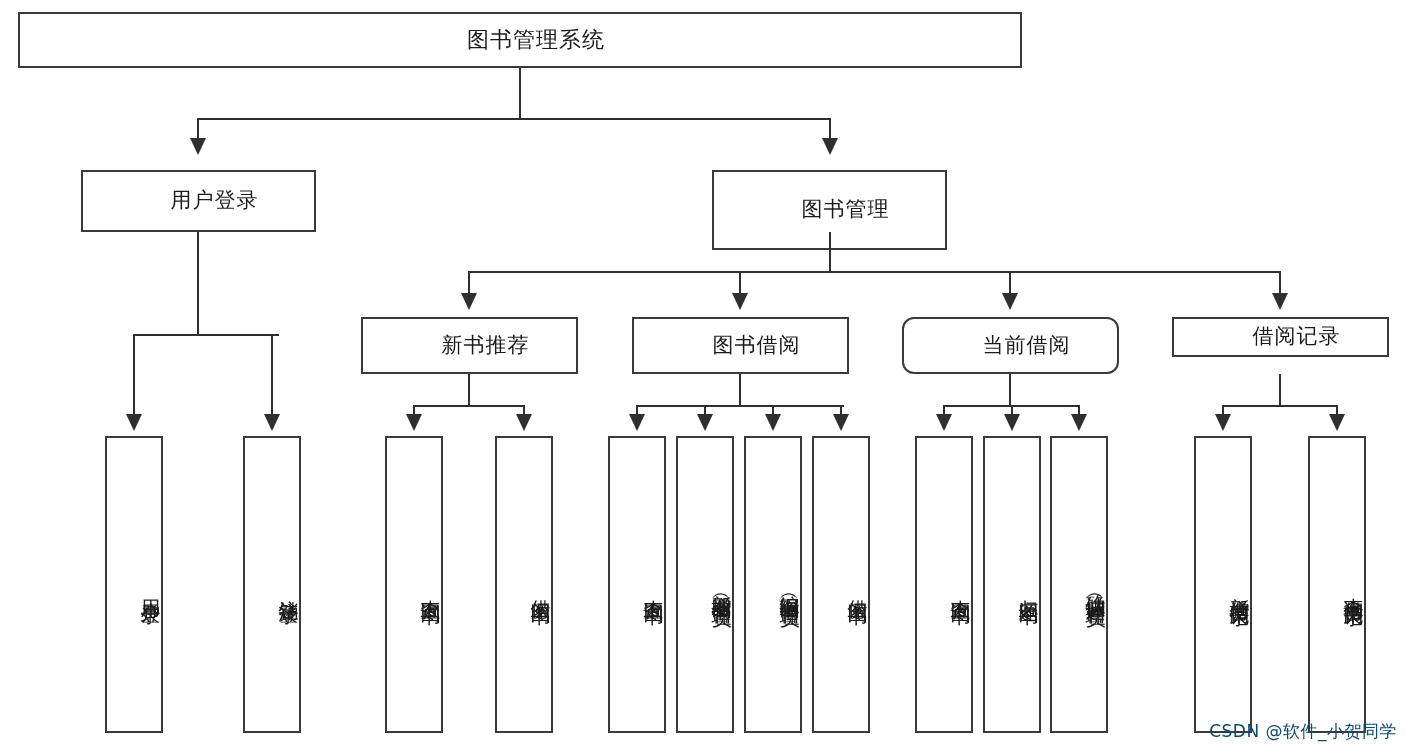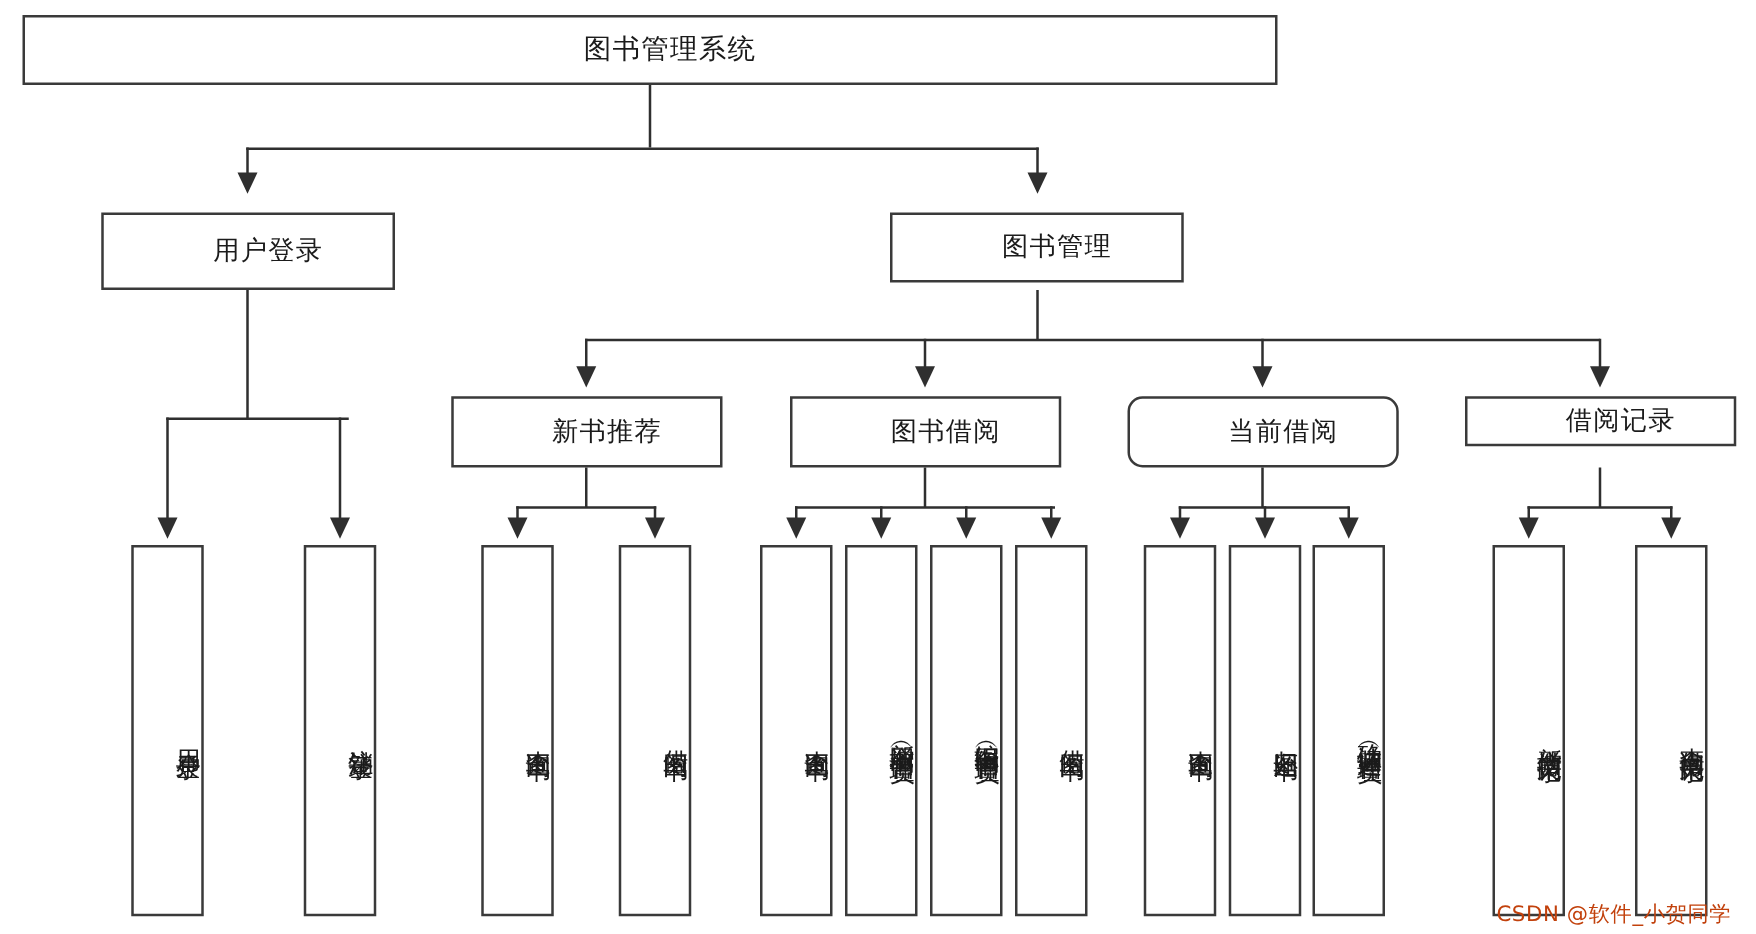--- a/index.html
+++ b/index.html
@@ -65,24 +65,24 @@
     position: absolute;
     width: 0;
     height: 0;
     border-left: 8px solid transparent;
     border-right: 8px solid transparent;
     border-top: 17px solid #2f2f2f;
   }
   
   #watermark {
     position: absolute;
-    right: 20px;
+    right: 8px;
     bottom: 4px;
     font-size: 17px;
-    color: #c2410c;
+    color: #0c4a6e;
     white-space: nowrap;
     letter-spacing: 0.5px;
   }
 </style>
 </head>
 <body>
 
 <div id="canvas">
 
   <div class="node h root" style="left:18px; top:12px; width:1004px; height:56px;">
@@ -94,21 +94,21 @@
   <div class="ln horz" style="left:197px; top:118px; width:634px; height:2px;"></div>
 
   <div class="ln vert" style="left:197px; top:118px; width:2px; height:22px;"></div>
   <div class="arrow" style="left:190px; top:138px;"></div>
   <div class="ln vert" style="left:829px; top:118px; width:2px; height:22px;"></div>
   <div class="arrow" style="left:822px; top:138px;"></div>
 
   <div class="node h" style="left:81px; top:170px; width:235px; height:62px;">
     <span>用户登录</span>
   </div>
-  <div class="node h" style="left:712px; top:170px; width:235px; height:56px;">
+  <div class="node h" style="left:712px; top:170px; width:235px; height:80px;">
     <span>图书管理</span>
   </div>
 
   <div class="ln vert" style="left:197px; top:232px; width:2px; height:103px;"></div>
   <div class="ln horz" style="left:133px; top:334px; width:146px; height:2px;"></div>
   <div class="ln vert" style="left:133px; top:334px; width:2px; height:82px;"></div>
   <div class="arrow" style="left:126px; top:414px;"></div>
   <div class="ln vert" style="left:271px; top:334px; width:2px; height:82px;"></div>
   <div class="arrow" style="left:264px; top:414px;"></div>
 

